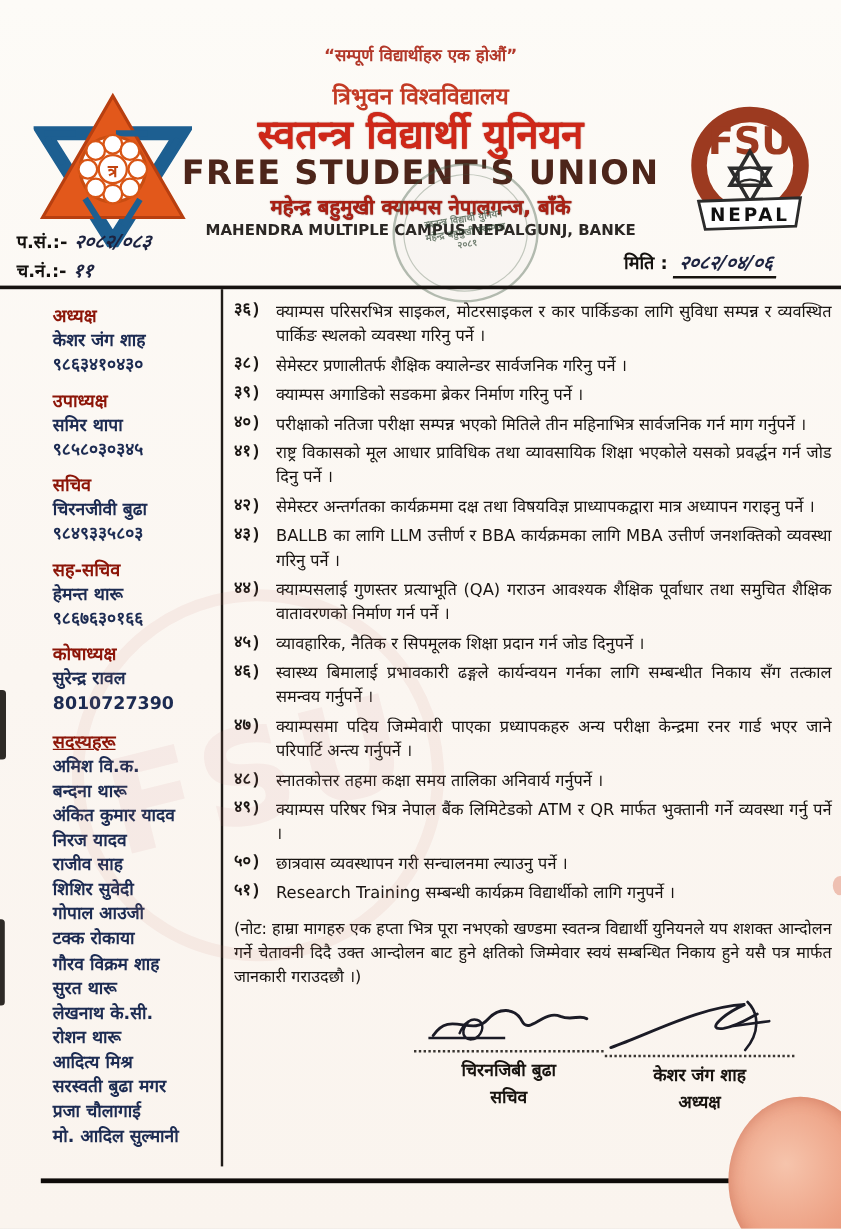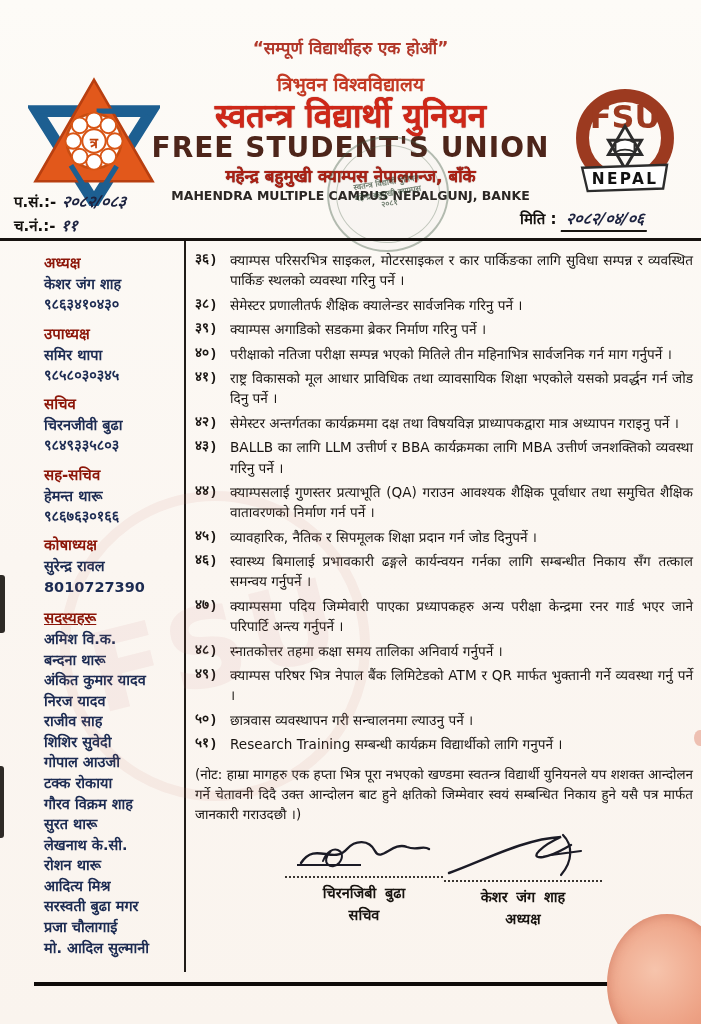--- a/index.html
+++ b/index.html
@@ -8,21 +8,21 @@
     font-family: "DejaVu Sans", "Liberation Sans", sans-serif;
     background:#e9e6e2;
   }
   .page {
     position:relative; width:701px; height:1024px; overflow:hidden;
     background:linear-gradient(180deg,#fdfbf7 0%, #fbf6f1 55%, #faf4ee 100%);
     color:#1d1a18;
   }
   
   .header { position:relative; text-align:center; padding-top:36px; height:238px; }
-  .quote { color:#b2382a; font-weight:bold; font-size:17px; }
+  .quote { color:#b2382a; font-weight:bold; font-size:14px; }
   .university { color:#c33a24; font-weight:bold; font-size:19px; margin-top:12px; }
   .org-nepali { color:#cf2718; font-weight:bold; font-size:33px; line-height:1.05; margin-top:2px; text-shadow:0 0 1px #8a1a0e; }
   .org-english { color:#4d251a; font-weight:bold; font-size:28px; letter-spacing:1px; line-height:1.0; }
   .campus-nepali { color:#aa2014; font-weight:bold; font-size:17px; margin-top:2px; text-shadow:0 0 1px #5a120a; }
   .campus-english { color:#2b2724; font-weight:bold; font-size:12.5px; margin-top:1px; }
   .logo { position:absolute; }
   .logo-tu { left:28px; top:76px; width:132px; height:130px; }
   .logo-fsu { left:560px; top:86px; width:130px; height:118px; }
   .refblock { position:absolute; left:14px; top:190px; text-align:left; font-size:15px; font-weight:bold; color:#14110e; line-height:1.45; }
   .dateblock { position:absolute; left:520px; top:207px; font-size:15px; font-weight:bold; color:#14110e; }
@@ -46,21 +46,21 @@
   .sb-name, .sb-phone { color:#1c2b52; font-weight:bold; font-size:14.5px; }
   .official { line-height:1.4; margin-bottom:9px; }
   .members-title { color:#8c1508; font-weight:bold; font-size:15px; text-decoration:underline; margin:10px 0 2px 0; }
   .member { color:#1c2b52; font-weight:bold; font-size:14.5px; line-height:1.42; }
   .main { flex:1; padding:9px 8px 0 9px; position:relative; }
   .demand { display:flex; font-size:13.6px; line-height:1.5; margin-bottom:4px; color:#191512; }
   .demand .num { min-width:35px; font-weight:bold; white-space:nowrap;font-family:Liberation Mono, monospace; }
   .demand .txt { text-align:justify; }
   .note { font-size:13.4px; line-height:1.5; margin-top:10px; color:#191512; text-align:justify; }
   
-  .sigrow { display:flex; justify-content:center; margin-top:6px; padding:0 30px 0 30px;font-family:Liberation Mono, monospace; }
+  .sigrow { display:flex; justify-content:flex-end; margin-top:6px; padding:0 30px 0 30px; }
   .sigblock { text-align:center; }
   .sigline { border-bottom:2.5px dotted #3a3632; width:158px; margin:-6px auto 4px auto; }
   .signame { font-weight:bold; font-size:14.5px; color:#17130f; }
   .sigtitle { font-weight:bold; font-size:14.5px; color:#17130f; margin-top:2px; }
   .bottom-rule { border-top:4px solid #0e0b09; margin:10px 44px 0 34px; }
   
   .watermark {
     position:absolute; left:60px; top:250px; width:310px; height:310px; border-radius:50%;
     border:10px solid rgba(205,125,120,.10); transform:rotate(-14deg);
     display:flex; align-items:center; justify-content:center;

